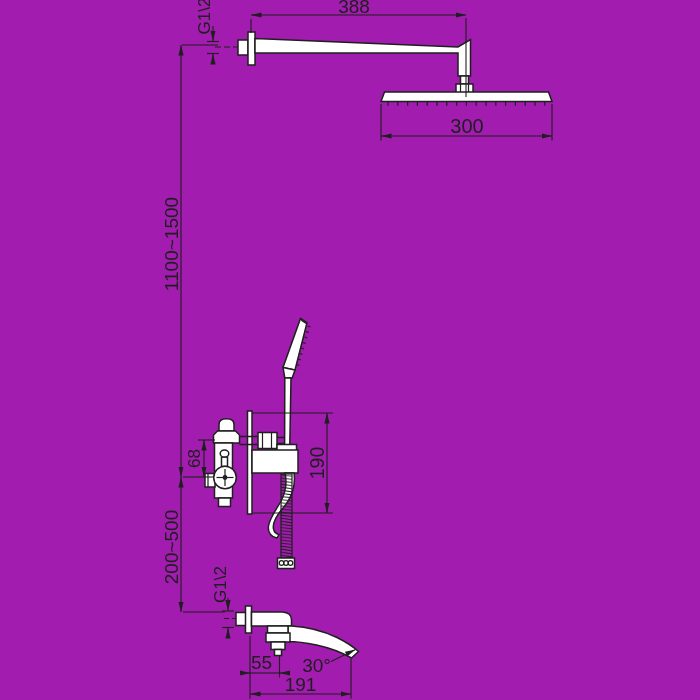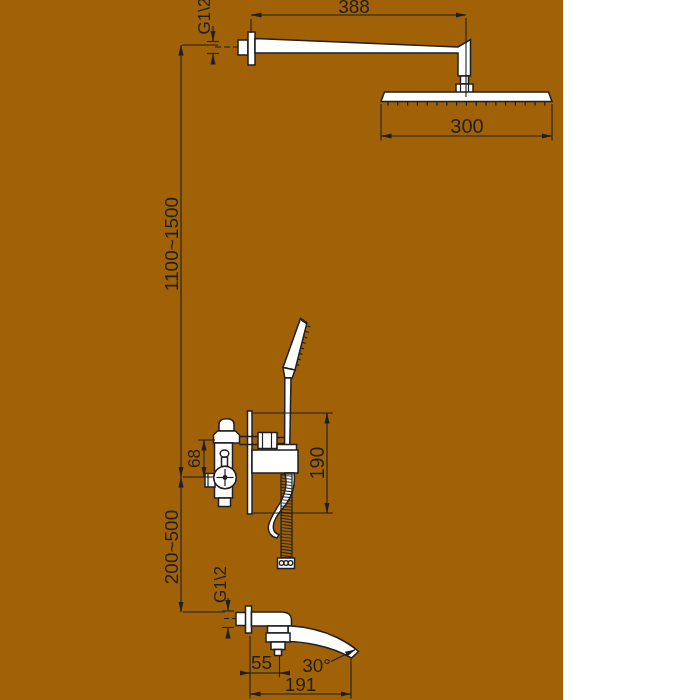--- a/index.html
+++ b/index.html
@@ -1,16 +1,16 @@
 <!DOCTYPE html>
 <html><head>
 <meta charset="utf-8">
 <style>
   html,body{margin:0;padding:0;background:#ffffff;}
-  .stage{width:563px;height:700px;background:#a16207;position:relative;overflow:hidden;
+  .stage{width:700px;height:700px;background:#a21caf;position:relative;overflow:hidden;
          font-family:"Liberation Sans", sans-serif;}
   svg{display:block;}
   .part{stroke:#1f1f1f;stroke-width:1.5;fill:#ffffff;}
   .partline{stroke:#1f1f1f;stroke-width:1.5;fill:none;}
   .thin{stroke:#1f1f1f;stroke-width:1.2;fill:none;}
   .dim{stroke:#1f1f1f;stroke-width:1.1;fill:none;}
   .dimtxt{fill:#1f1f1f;font-family:"Liberation Sans", sans-serif;}
 </style>
 </head>
 <body>

